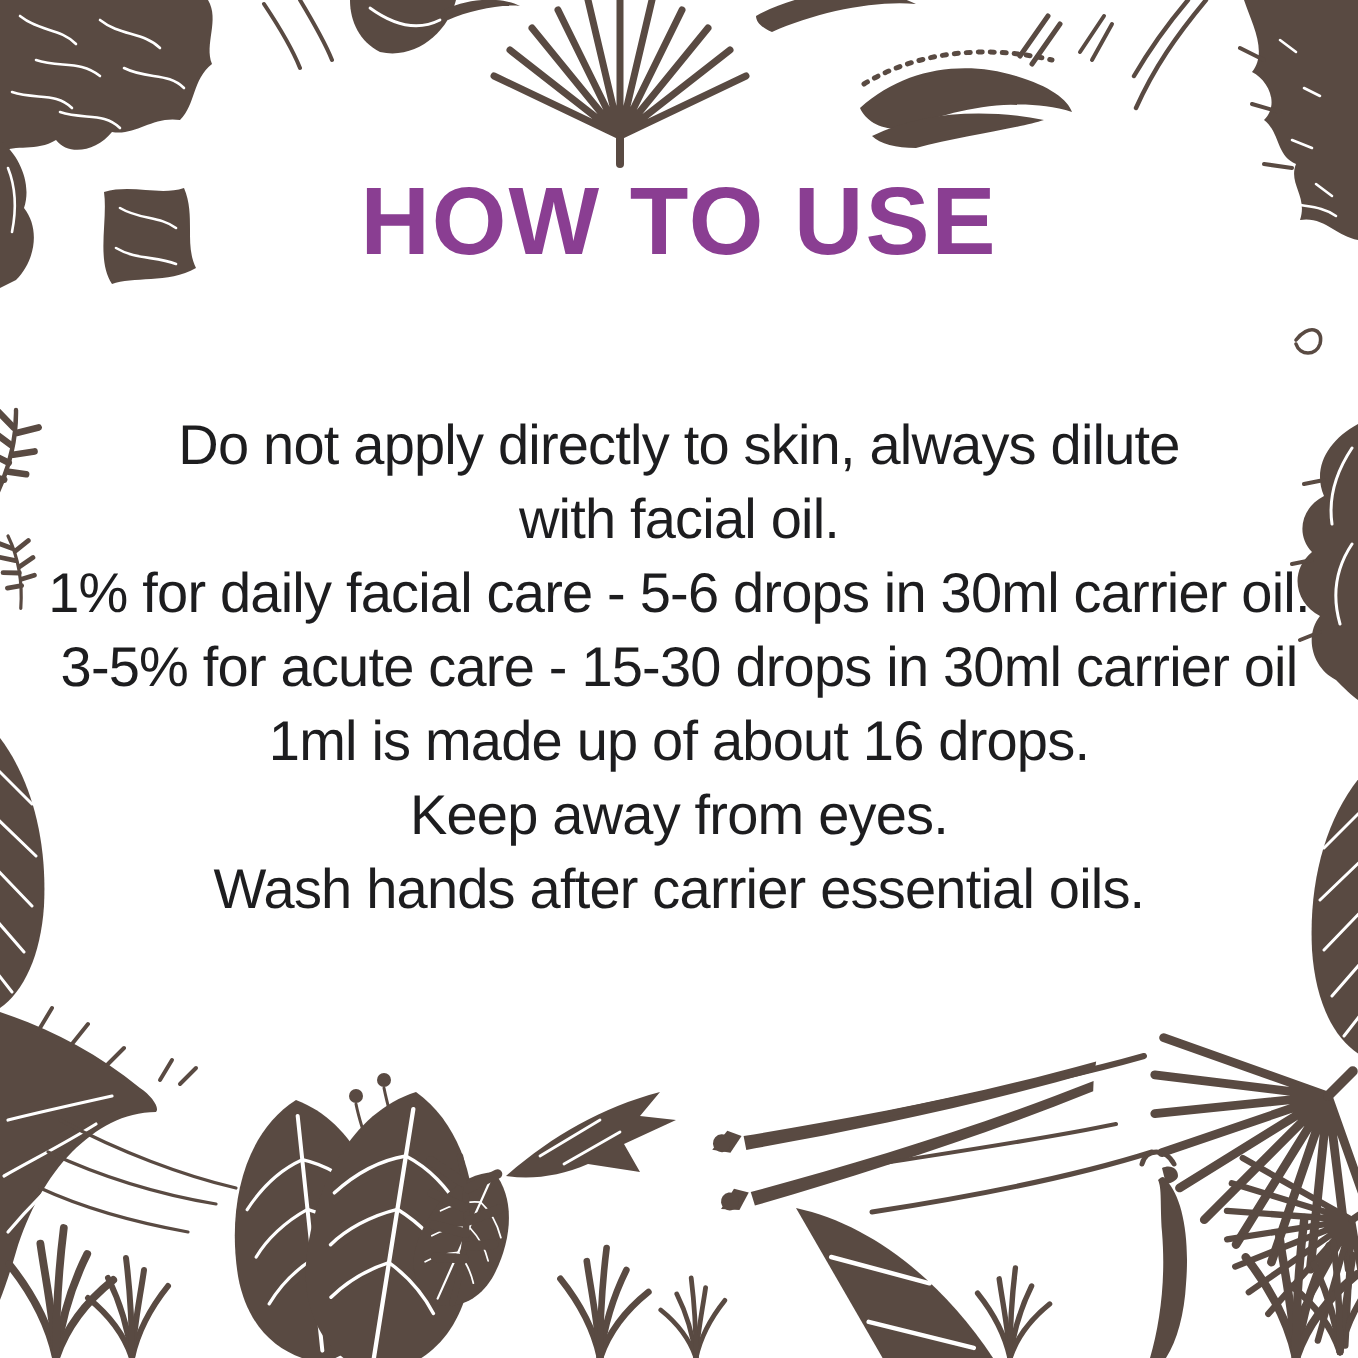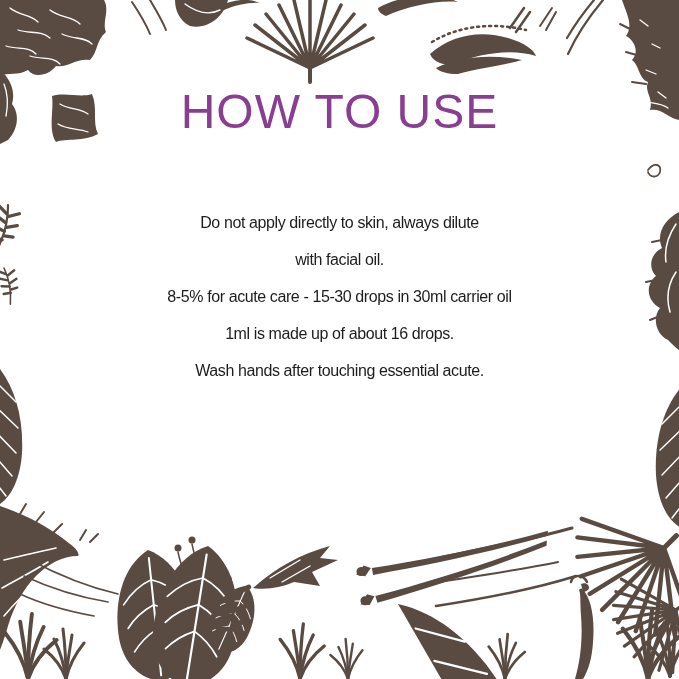--- a/index.html
+++ b/index.html
@@ -10,29 +10,29 @@
   }
   .pattern {
     position:absolute; inset:0; width:679px; height:679px;
     color:var(--pattern-color,#594a42);
   }
   .pattern path { fill:currentColor; }
   .pattern .st  { fill:none; stroke:currentColor; stroke-linecap:round; }
   .pattern .vein { fill:none; stroke:#ffffff; stroke-linecap:round; }
   .title {
     position:absolute; top:84px; left:0; right:0; margin:0;
-    text-align:center; font-size:48px; line-height:56px; font-weight:400;
+    text-align:center; font-size:48px; line-height:56px; font-weight:700;
     letter-spacing:1px; color:var(--title-color,#8a3e92);
   }
   .instructions {
     position:absolute; top:204px; left:0; right:0;
     text-align:center; color:var(--text-color,#1d1d1f);
   }
   .line {
-    font-size:16px; line-height:37px; letter-spacing:-0.4px;
+    font-size:28px; line-height:37px; letter-spacing:-0.4px;
     white-space:pre;
   }
 </style>
 </head>
 <body>
 
 <div class="canvas">
 
   <svg class="pattern" viewBox="0 0 679 679" aria-hidden="true">
     <defs>
@@ -167,18 +167,20 @@
     <use href="#sym-grass" transform="translate(648,679) scale(1.4)"></use>
     <use href="#sym-grass" transform="translate(670,676) scale(-1.1,1.1)"></use>
     <use href="#sym-grass" transform="translate(505,679) scale(0.9)"></use>
   </svg>
 
   <h1 class="title">HOW TO USE</h1>
 
   <div class="instructions">
     <div class="line">Do not apply directly to skin, always dilute</div>
     <div class="line">with facial oil.</div>
-    <div class="line">8-5% for acute care - 15-30 drops in 30ml carrier oil</div>
+    <div class="line">1% for daily facial care - 5-6 drops in 30ml carrier oil.</div>
+    <div class="line">3-5% for acute care - 15-30 drops in 30ml carrier oil</div>
     <div class="line">1ml is made up of about 16 drops.</div>
-    <div class="line">Wash hands after touching essential acute.</div>
+    <div class="line">Keep away from eyes.</div>
+    <div class="line">Wash hands after carrier essential oils.</div>
   </div>
 
 </div>
 
 </body></html>

